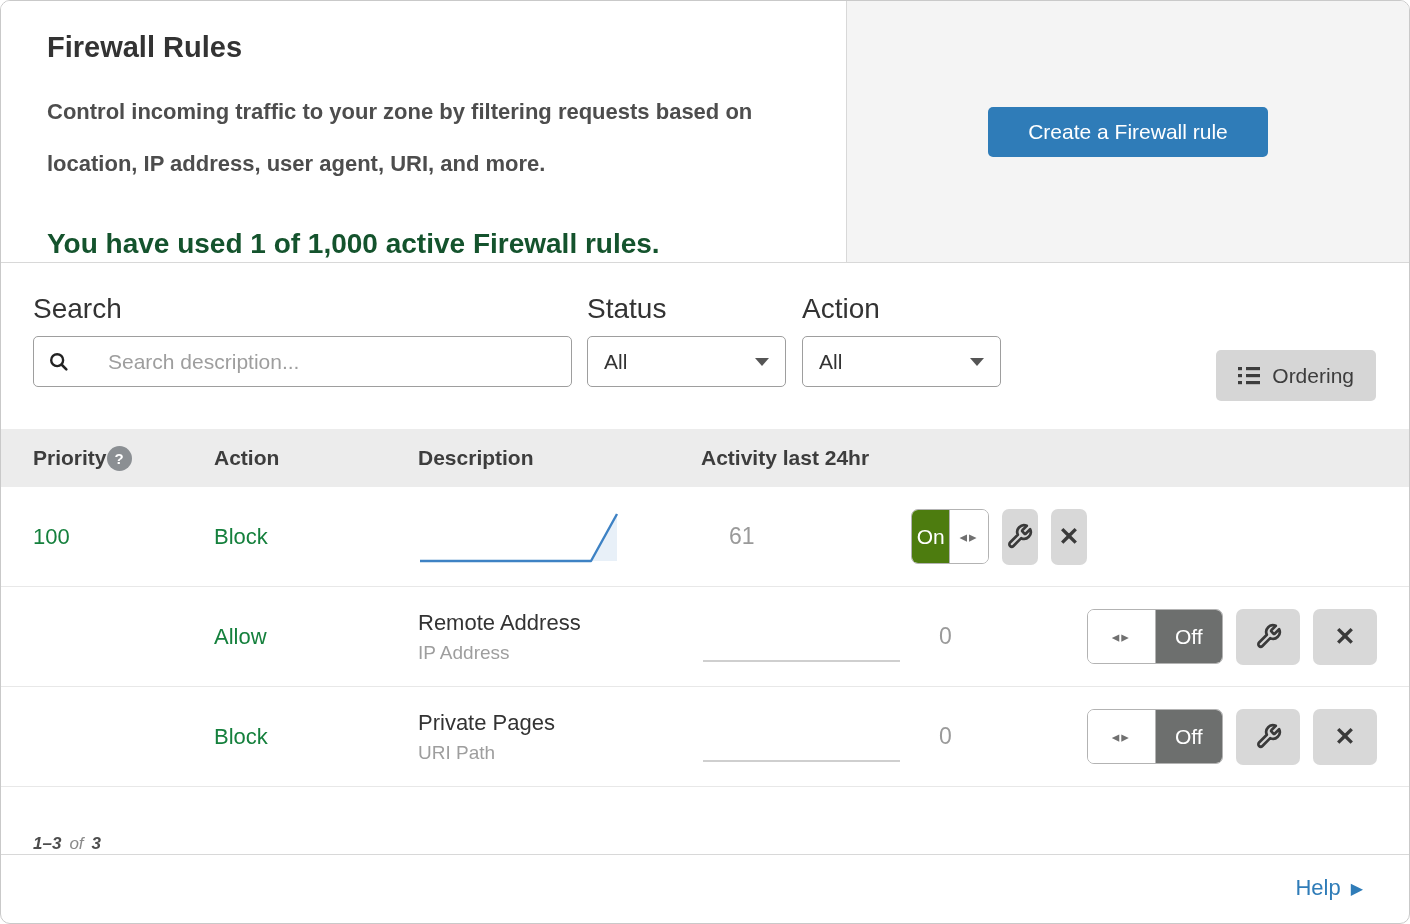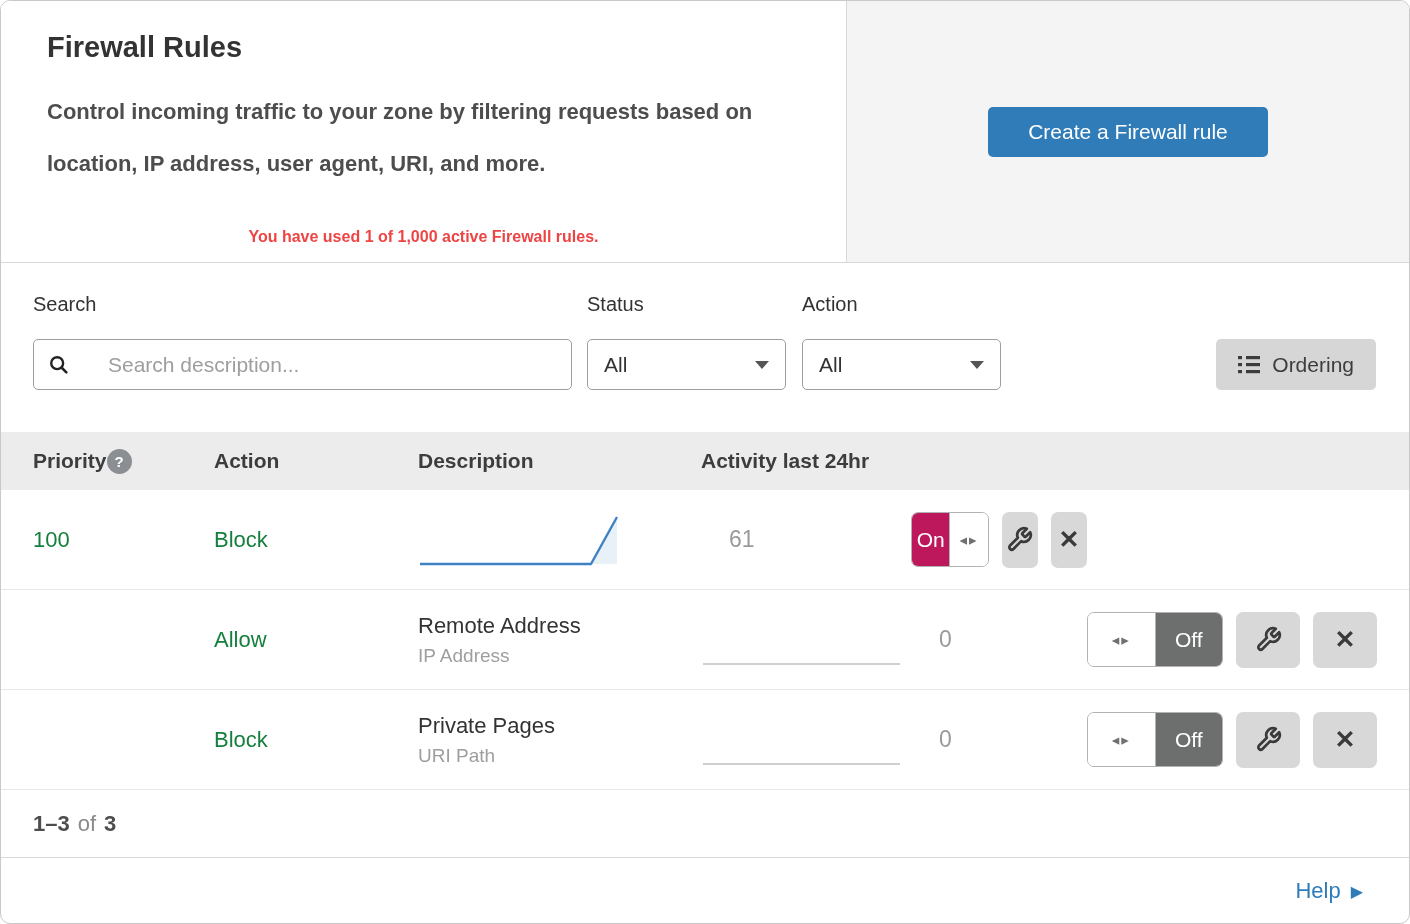--- a/index.html
+++ b/index.html
@@ -8,30 +8,30 @@
     width:1410px; height:924px;
     border:1px solid #c9c9c9; border-radius:10px;
     overflow:hidden; background:#fff;
     color:#333;
   }
   
   .top { display:flex; height:262px; border-bottom:1px solid #d8d8d8; }
   .intro { width:845px; padding:30px 46px; background:#fff; }
   .page-title { font-size:29px; font-weight:bold; color:#333; margin-bottom:22px; }
   .page-desc { font-size:22px; line-height:52px; color:#4d4d4d; max-width:775px;font-weight:bold; }
-  .usage-line { font-size:16px; font-weight:bold; color:#ef4444; margin-top:38px;text-align:center; }
+  .usage-line { font-size:28px; font-weight:bold; color:#14532d; margin-top:38px; }
   .cta-panel { flex:1; background:#f4f4f4; border-left:1px solid #d8d8d8;
                display:flex; align-items:center; justify-content:center; }
   .create-btn {
     background:#2f7cb8; color:#fff; border:none; border-radius:5px;
     font-family:inherit; font-size:21px; padding:13px 40px; cursor:pointer;
   }
   
   .filters { display:flex; padding:30px 32px 42px; background:#fff; position:relative; }
-  .filter-label { font-size:20px; color:#333; margin-bottom:23px; }
+  .filter-label { font-size:28px; color:#333; margin-bottom:11px; }
   .search-box {
     width:539px; height:51px; border:1px solid #9e9e9e; border-radius:5px;
     display:flex; align-items:center; padding:0 14px; background:#fff;gap:28px;
   }
   .search-box input {
     border:none; outline:none; flex:1; font-family:inherit; font-size:21px;
     color:#333; margin-left:10px; background:transparent;
   }
   .search-box input::placeholder { color:#9e9e9e; }
   .select-box {
@@ -40,21 +40,21 @@
     padding:0 16px; font-size:21px; color:#333; background:#fff; cursor:pointer;
   }
   .caret-down {
     width:0; height:0; border-left:7px solid transparent;
     border-right:7px solid transparent; border-top:8px solid #555;
   }
   .filter + .filter { margin-left:16px; }
   .filter.search { margin-right:0; }
   .filter.status { margin-left:15px; }
   .ordering-btn {
-    position:absolute; right:33px; bottom:42px;
+    position:absolute; right:33px; bottom:28px;
     height:51px; padding:0 22px; background:#d6d6d6; border:none; border-radius:5px;
     font-family:inherit; font-size:21px; color:#3d3d3d;
     display:flex; align-items:center; gap:12px; cursor:pointer;
   }
   
   .grid-row {
     display:grid;
     grid-template-columns:181px 204px 283px 210px 176px auto;
     align-items:center;
     padding:0 32px;
@@ -73,34 +73,34 @@
   .cell-count { font-size:23px; color:#9a9a9a; padding-left:28px; }
   .controls { display:flex; align-items:center; gap:13px; }
   
   .toggle {
     display:flex; width:136px; height:55px; border:1px solid #b3b3b3;
     border-radius:7px; overflow:hidden; background:#fff; cursor:pointer;
   }
   .toggle .seg { flex:1; display:flex; align-items:center; justify-content:center; }
   .toggle .label-seg { color:#fff; font-size:21px; }
   .toggle .handle-seg { color:#707070; font-size:15px; letter-spacing:2px; background:#fff; }
-  .toggle.on  .label-seg  { background:#be185d; order:0; border-right:1px solid #b3b3b3; }
+  .toggle.on  .label-seg  { background:#4d7c0f; order:0; border-right:1px solid #b3b3b3; }
   .toggle.on  .handle-seg { order:1; }
   .toggle.off .label-seg  { background:#6d6f6e; order:1; border-left:1px solid #b3b3b3; }
   .toggle.off .handle-seg { order:0; }
   .icon-btn {
     width:64px; height:56px; background:#d8d8d8; border:none; border-radius:7px;
     display:flex; align-items:center; justify-content:center; cursor:pointer;
     color:#3a3a3a;
   }
   .x-glyph { font-size:25px; font-weight:bold; color:#3a3a3a; }
   
   .pagination {
-    height:68px; display:flex; align-items:center; padding:0 32px;
-    border-bottom:1px solid #d8d8d8; font-size:22px; color:#666;
+    height:68px; display:flex; align-items:flex-end; padding:0 32px;
+    border-bottom:1px solid #d8d8d8; font-size:17px; color:#666;font-style:italic;
   }
   .pagination b { color:#4d4d4d; }
   .pagination .of-word { margin:0 8px; color:#8a8a8a; }
   .help-row { height:66px; display:flex; align-items:center; justify-content:flex-end; padding:0 46px; }
   .help-link {
     color:#2f7cb8; font-size:22px; text-decoration:none;
     display:flex; align-items:center; gap:10px; cursor:pointer;
   }
   .help-arrow { font-size:16px; }
   .spark { display:block; }

